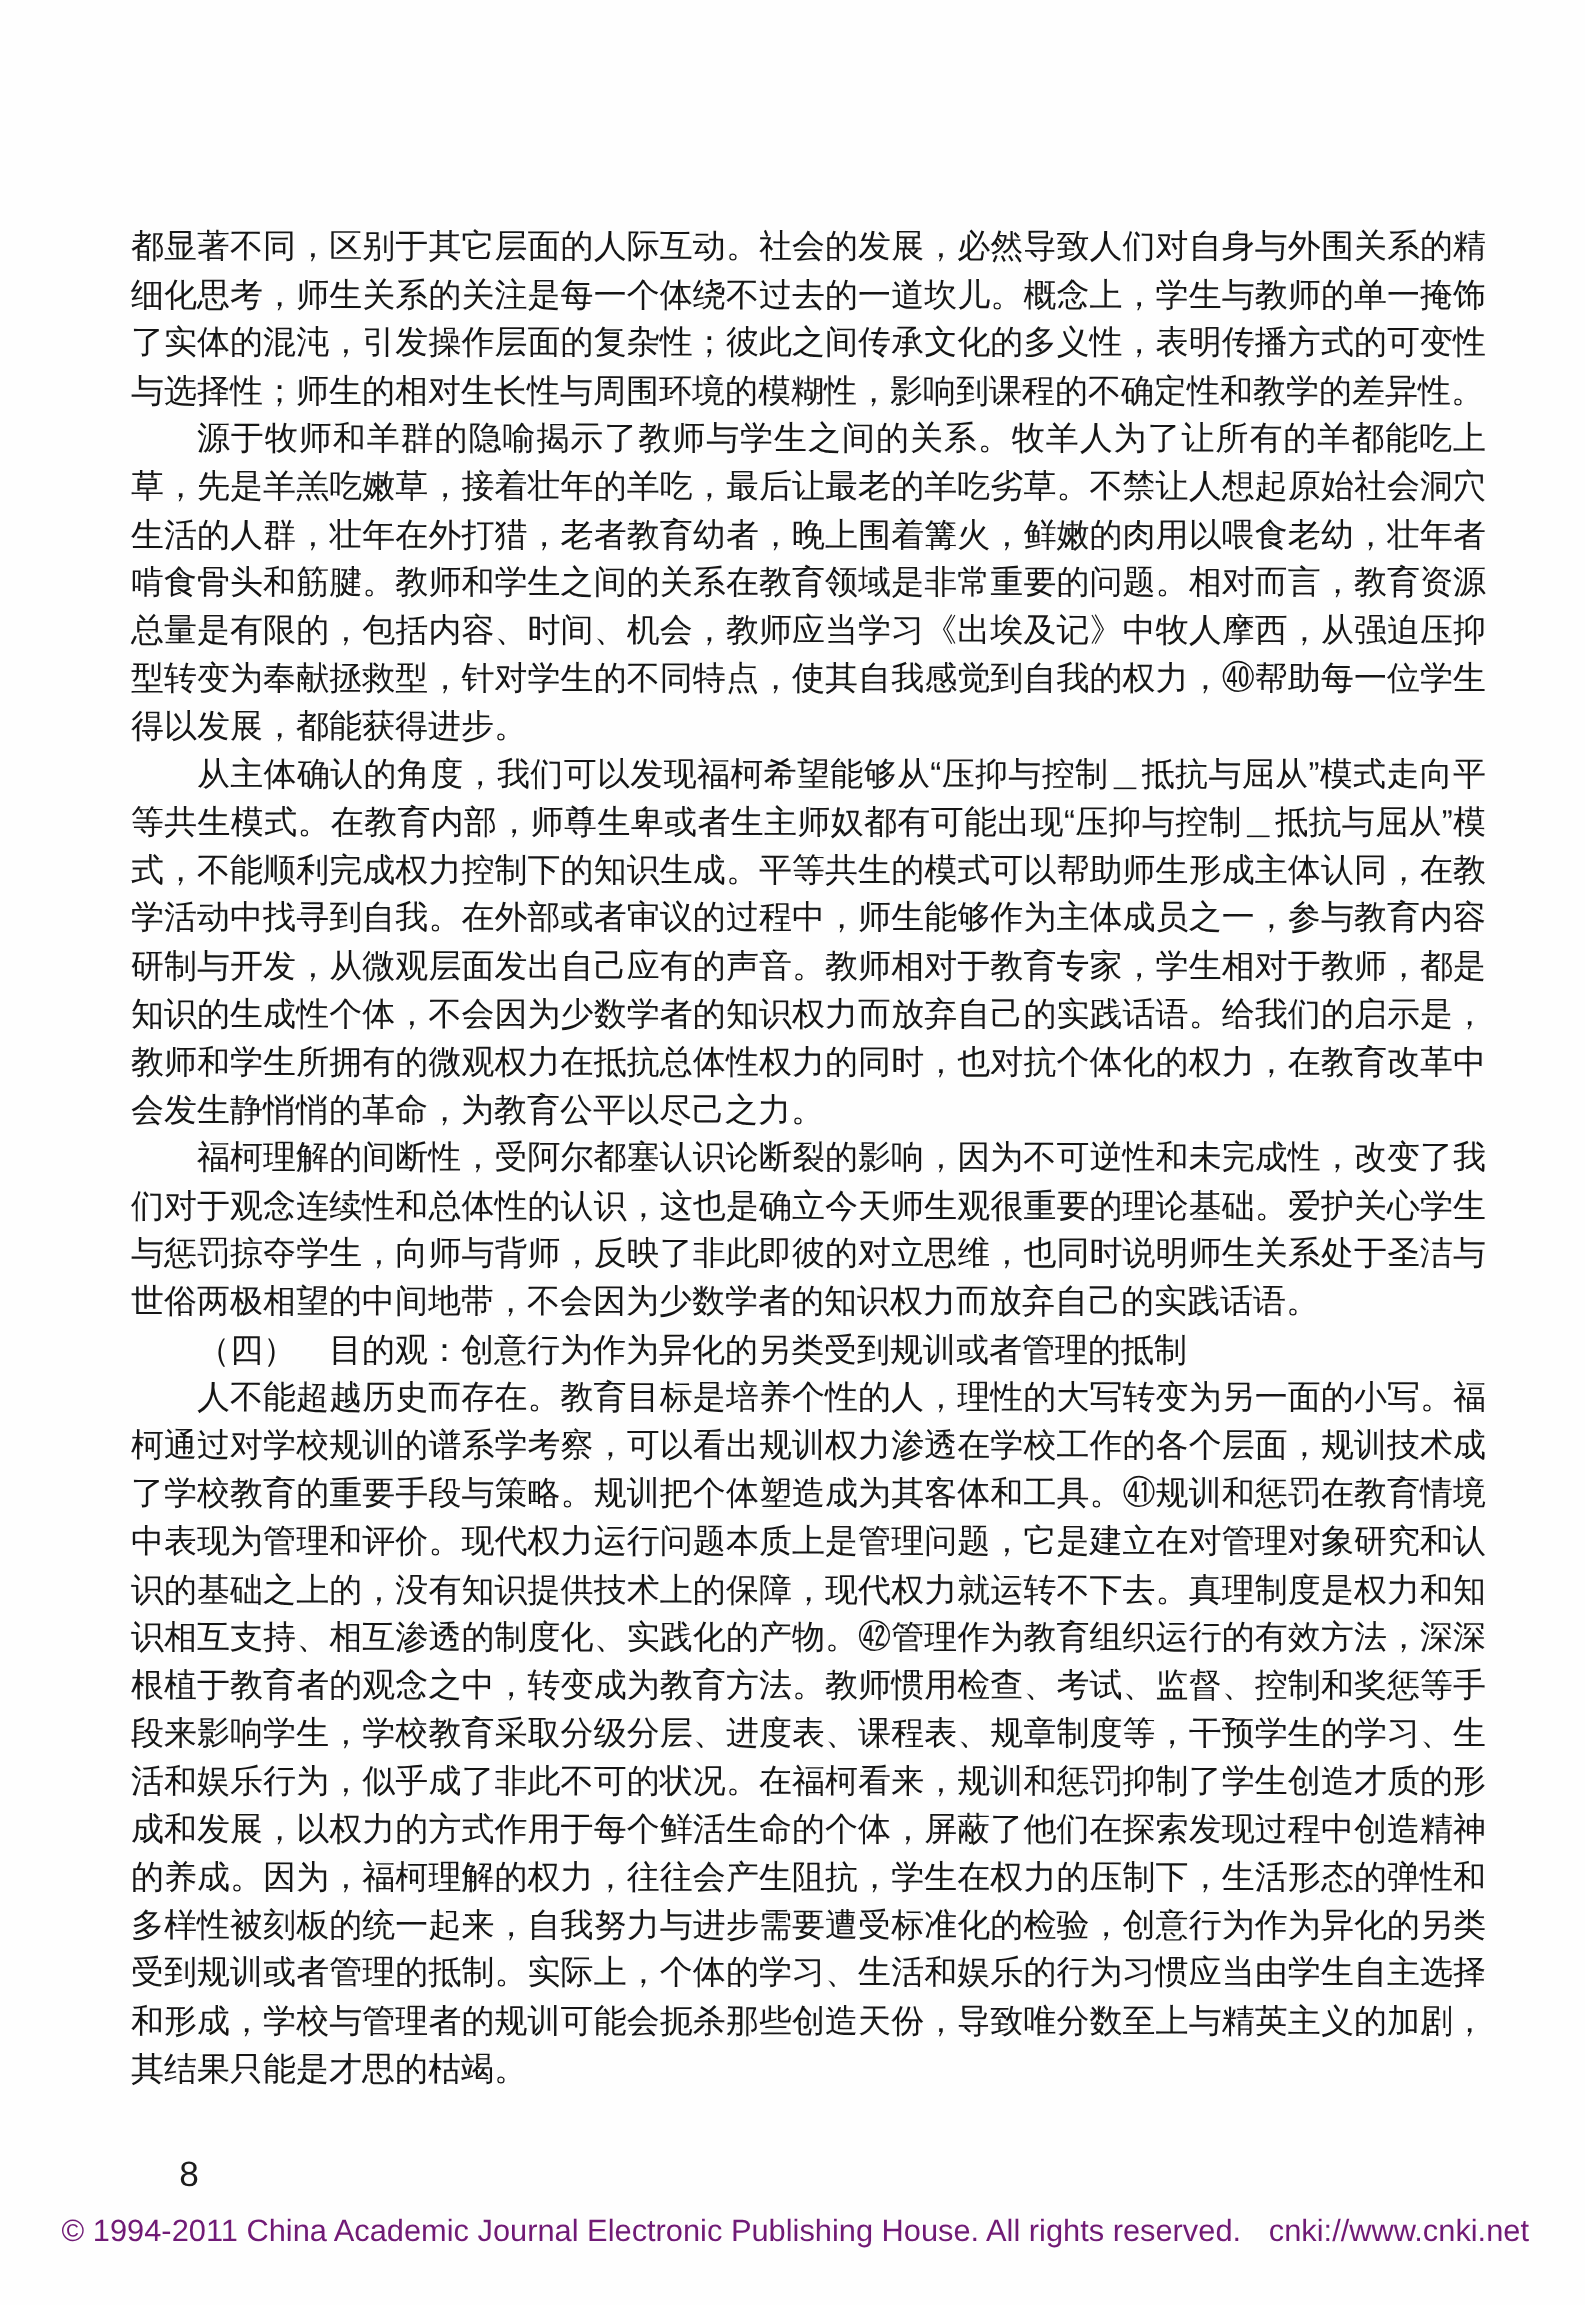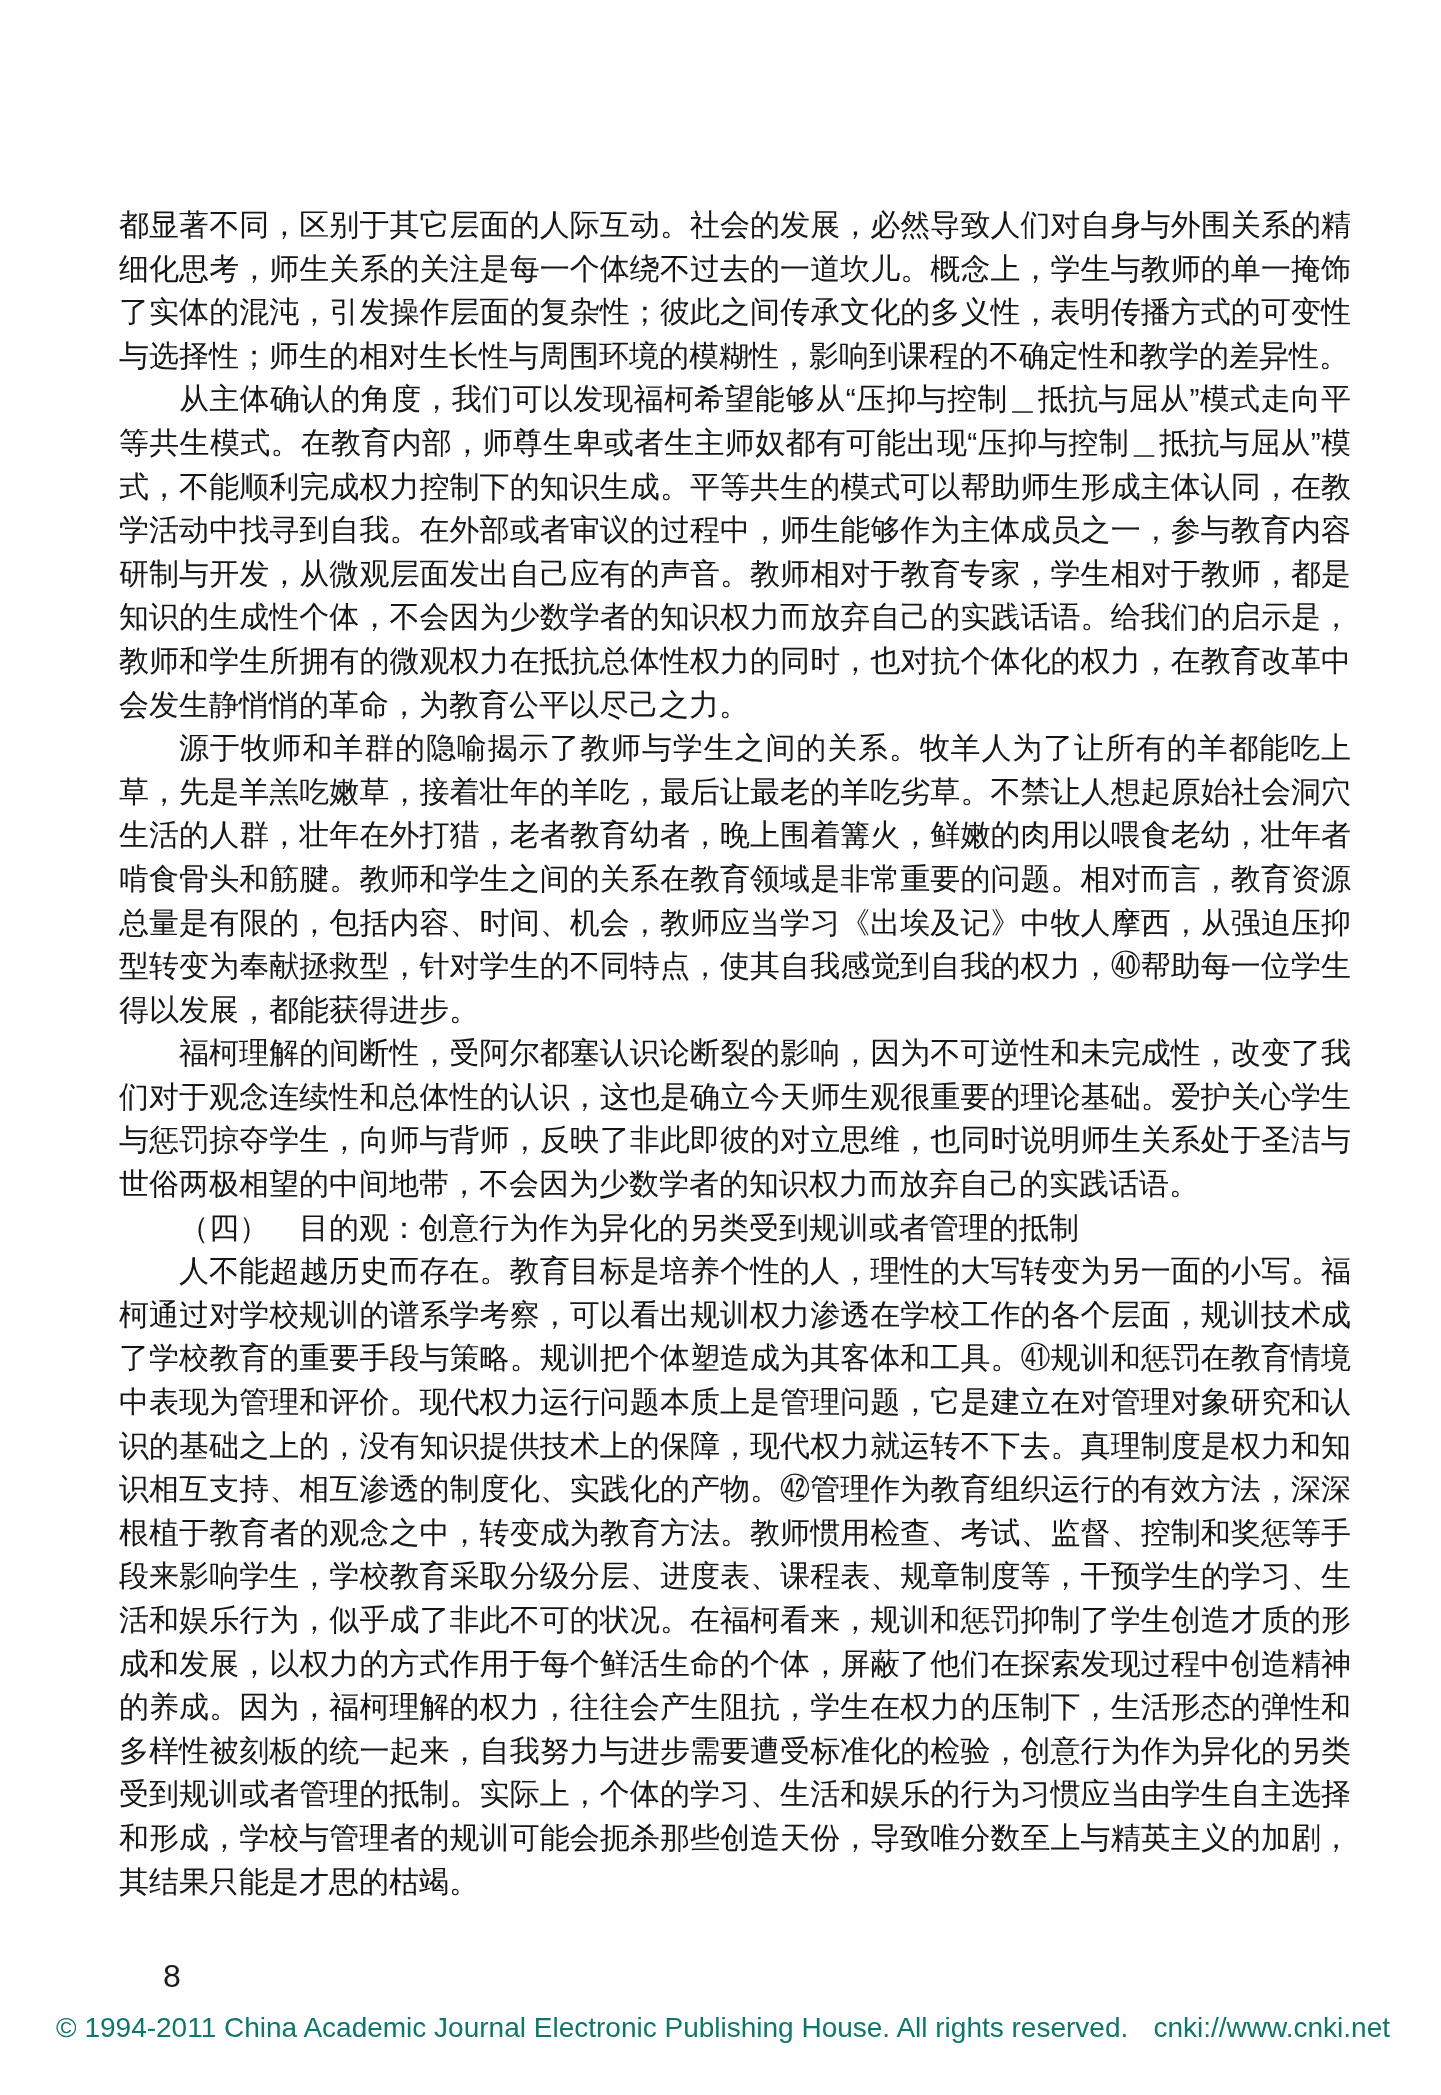--- a/index.html
+++ b/index.html
@@ -43,33 +43,33 @@
   }
   .copyright-bar {
     position: absolute;
     left: 56px;
     top: 2012px;
     width: 1334px;
     display: flex;
     justify-content: space-between;
     align-items: flex-end;
     font-size: 28px;
-    color: #0f766e;
+    color: #701a75;
     white-space: nowrap;
   }
 </style>
 </head>
 <body>
 
 <div class="page">
 
   <main class="body-text">
     <p class="para no-indent">都显著不同，区别于其它层面的人际互动。社会的发展，必然导致人们对自身与外围关系的精细化思考，师生关系的关注是每一个体绕不过去的一道坎儿。概念上，学生与教师的单一掩饰了实体的混沌，引发操作层面的复杂性；彼此之间传承文化的多义性，表明传播方式的可变性与选择性；师生的相对生长性与周围环境的模糊性，影响到课程的不确定性和教学的差异性。</p>
+    <p class="para">源于牧师和羊群的隐喻揭示了教师与学生之间的关系。牧羊人为了让所有的羊都能吃上草，先是羊羔吃嫩草，接着壮年的羊吃，最后让最老的羊吃劣草。不禁让人想起原始社会洞穴生活的人群，壮年在外打猎，老者教育幼者，晚上围着篝火，鲜嫩的肉用以喂食老幼，壮年者啃食骨头和筋腱。教师和学生之间的关系在教育领域是非常重要的问题。相对而言，教育资源总量是有限的，包括内容、时间、机会，教师应当学习《出埃及记》中牧人摩西，从强迫压抑型转变为奉献拯救型，针对学生的不同特点，使其自我感觉到自我的权力，㊵帮助每一位学生得以发展，都能获得进步。</p>
     <p class="para">从主体确认的角度，我们可以发现福柯希望能够从“压抑与控制＿抵抗与屈从”模式走向平等共生模式。在教育内部，师尊生卑或者生主师奴都有可能出现“压抑与控制＿抵抗与屈从”模式，不能顺利完成权力控制下的知识生成。平等共生的模式可以帮助师生形成主体认同，在教学活动中找寻到自我。在外部或者审议的过程中，师生能够作为主体成员之一，参与教育内容研制与开发，从微观层面发出自己应有的声音。教师相对于教育专家，学生相对于教师，都是知识的生成性个体，不会因为少数学者的知识权力而放弃自己的实践话语。给我们的启示是，教师和学生所拥有的微观权力在抵抗总体性权力的同时，也对抗个体化的权力，在教育改革中会发生静悄悄的革命，为教育公平以尽己之力。</p>
-    <p class="para">源于牧师和羊群的隐喻揭示了教师与学生之间的关系。牧羊人为了让所有的羊都能吃上草，先是羊羔吃嫩草，接着壮年的羊吃，最后让最老的羊吃劣草。不禁让人想起原始社会洞穴生活的人群，壮年在外打猎，老者教育幼者，晚上围着篝火，鲜嫩的肉用以喂食老幼，壮年者啃食骨头和筋腱。教师和学生之间的关系在教育领域是非常重要的问题。相对而言，教育资源总量是有限的，包括内容、时间、机会，教师应当学习《出埃及记》中牧人摩西，从强迫压抑型转变为奉献拯救型，针对学生的不同特点，使其自我感觉到自我的权力，㊵帮助每一位学生得以发展，都能获得进步。</p>
     <p class="para">福柯理解的间断性，受阿尔都塞认识论断裂的影响，因为不可逆性和未完成性，改变了我们对于观念连续性和总体性的认识，这也是确立今天师生观很重要的理论基础。爱护关心学生与惩罚掠夺学生，向师与背师，反映了非此即彼的对立思维，也同时说明师生关系处于圣洁与世俗两极相望的中间地带，不会因为少数学者的知识权力而放弃自己的实践话语。</p>
     <p class="para">（四）　目的观：创意行为作为异化的另类受到规训或者管理的抵制</p>
     <p class="para">人不能超越历史而存在。教育目标是培养个性的人，理性的大写转变为另一面的小写。福柯通过对学校规训的谱系学考察，可以看出规训权力渗透在学校工作的各个层面，规训技术成了学校教育的重要手段与策略。规训把个体塑造成为其客体和工具。㊶规训和惩罚在教育情境中表现为管理和评价。现代权力运行问题本质上是管理问题，它是建立在对管理对象研究和认识的基础之上的，没有知识提供技术上的保障，现代权力就运转不下去。真理制度是权力和知识相互支持、相互渗透的制度化、实践化的产物。㊷管理作为教育组织运行的有效方法，深深根植于教育者的观念之中，转变成为教育方法。教师惯用检查、考试、监督、控制和奖惩等手段来影响学生，学校教育采取分级分层、进度表、课程表、规章制度等，干预学生的学习、生活和娱乐行为，似乎成了非此不可的状况。在福柯看来，规训和惩罚抑制了学生创造才质的形成和发展，以权力的方式作用于每个鲜活生命的个体，屏蔽了他们在探索发现过程中创造精神的养成。因为，福柯理解的权力，往往会产生阻抗，学生在权力的压制下，生活形态的弹性和多样性被刻板的统一起来，自我努力与进步需要遭受标准化的检验，创意行为作为异化的另类受到规训或者管理的抵制。实际上，个体的学习、生活和娱乐的行为习惯应当由学生自主选择和形成，学校与管理者的规训可能会扼杀那些创造天份，导致唯分数至上与精英主义的加剧，其结果只能是才思的枯竭。</p>
   </main>
 
   <div class="page-number">8</div>
 
   <footer class="copyright-bar">
     <span>© 1994-2011 China Academic Journal Electronic Publishing House. All rights reserved.</span>
     <span>cnki://www.cnki.net</span>

